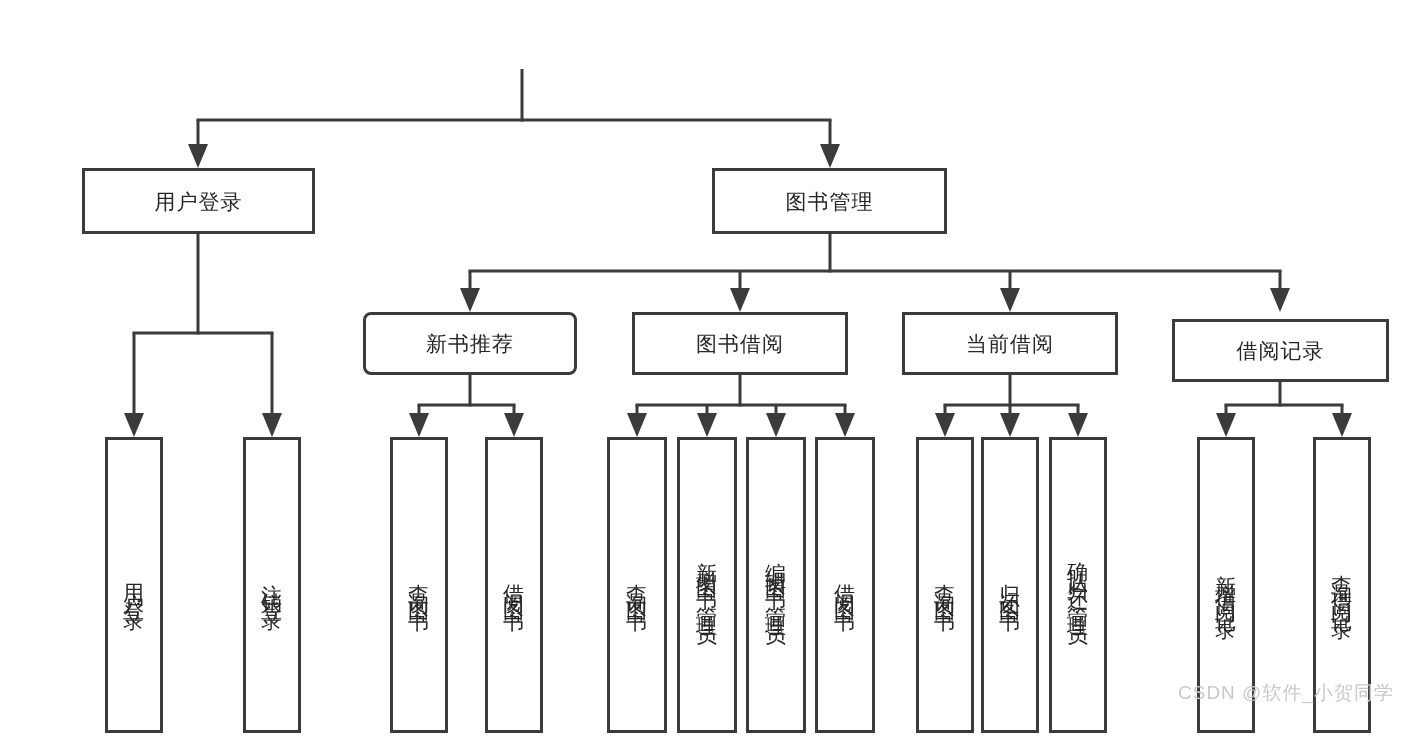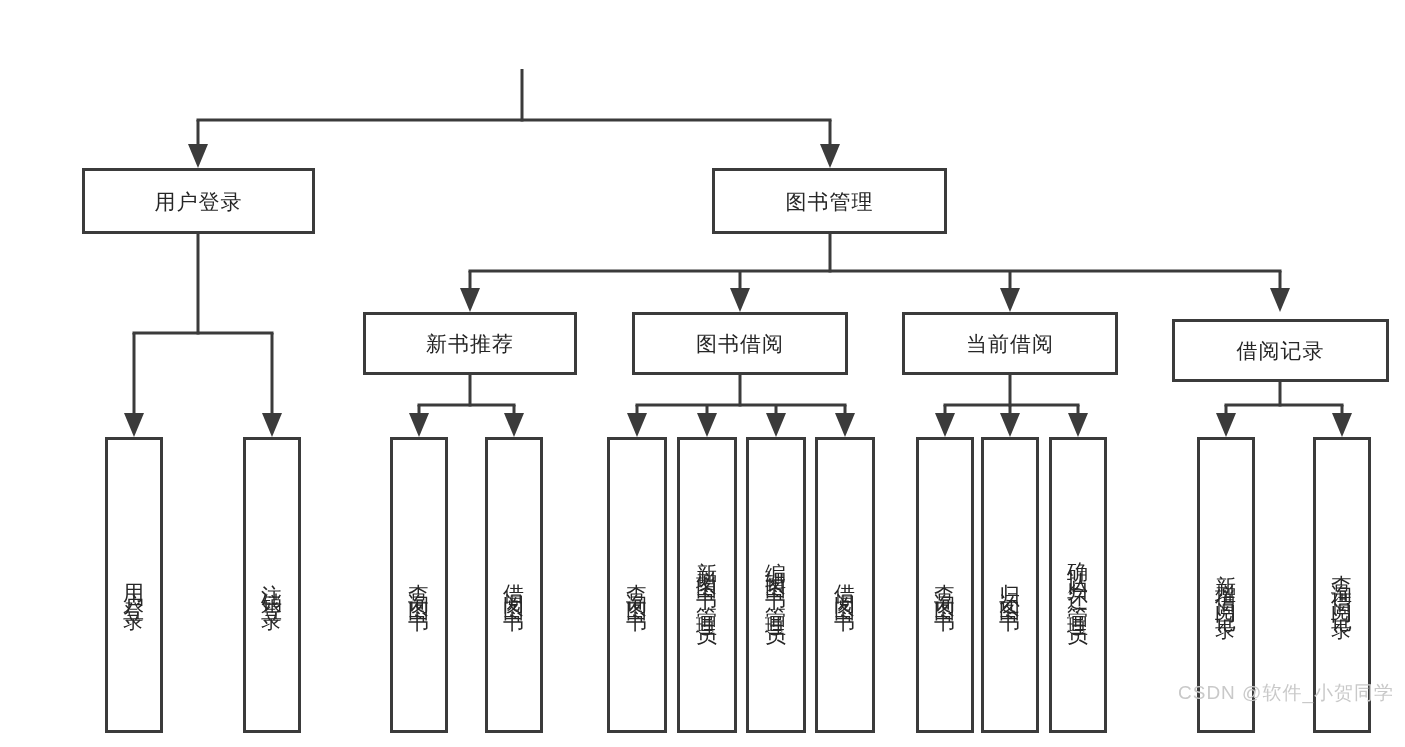--- a/index.html
+++ b/index.html
@@ -135,21 +135,21 @@
   </svg>
 
 
   <div class="node h" style="left:82px; top:168px; width:233px; height:66px;">
     <span>用户登录</span>
   </div>
   <div class="node h" style="left:712px; top:168px; width:235px; height:66px;">
     <span>图书管理</span>
   </div>
 
-  <div class="node h" style="left:363px; top:312px; width:214px; height:63px;">
+  <div class="node h" style="left:363px; top:312px; width:214px; height:63px;border-radius:8px;">
     <span>新书推荐</span>
   </div>
   <div class="node h" style="left:632px; top:312px; width:216px; height:63px;">
     <span>图书借阅</span>
   </div>
   <div class="node h" style="left:902px; top:312px; width:216px; height:63px;">
     <span>当前借阅</span>
   </div>
   <div class="node h" style="left:1172px; top:319px; width:217px; height:63px;">
     <span>借阅记录</span>

